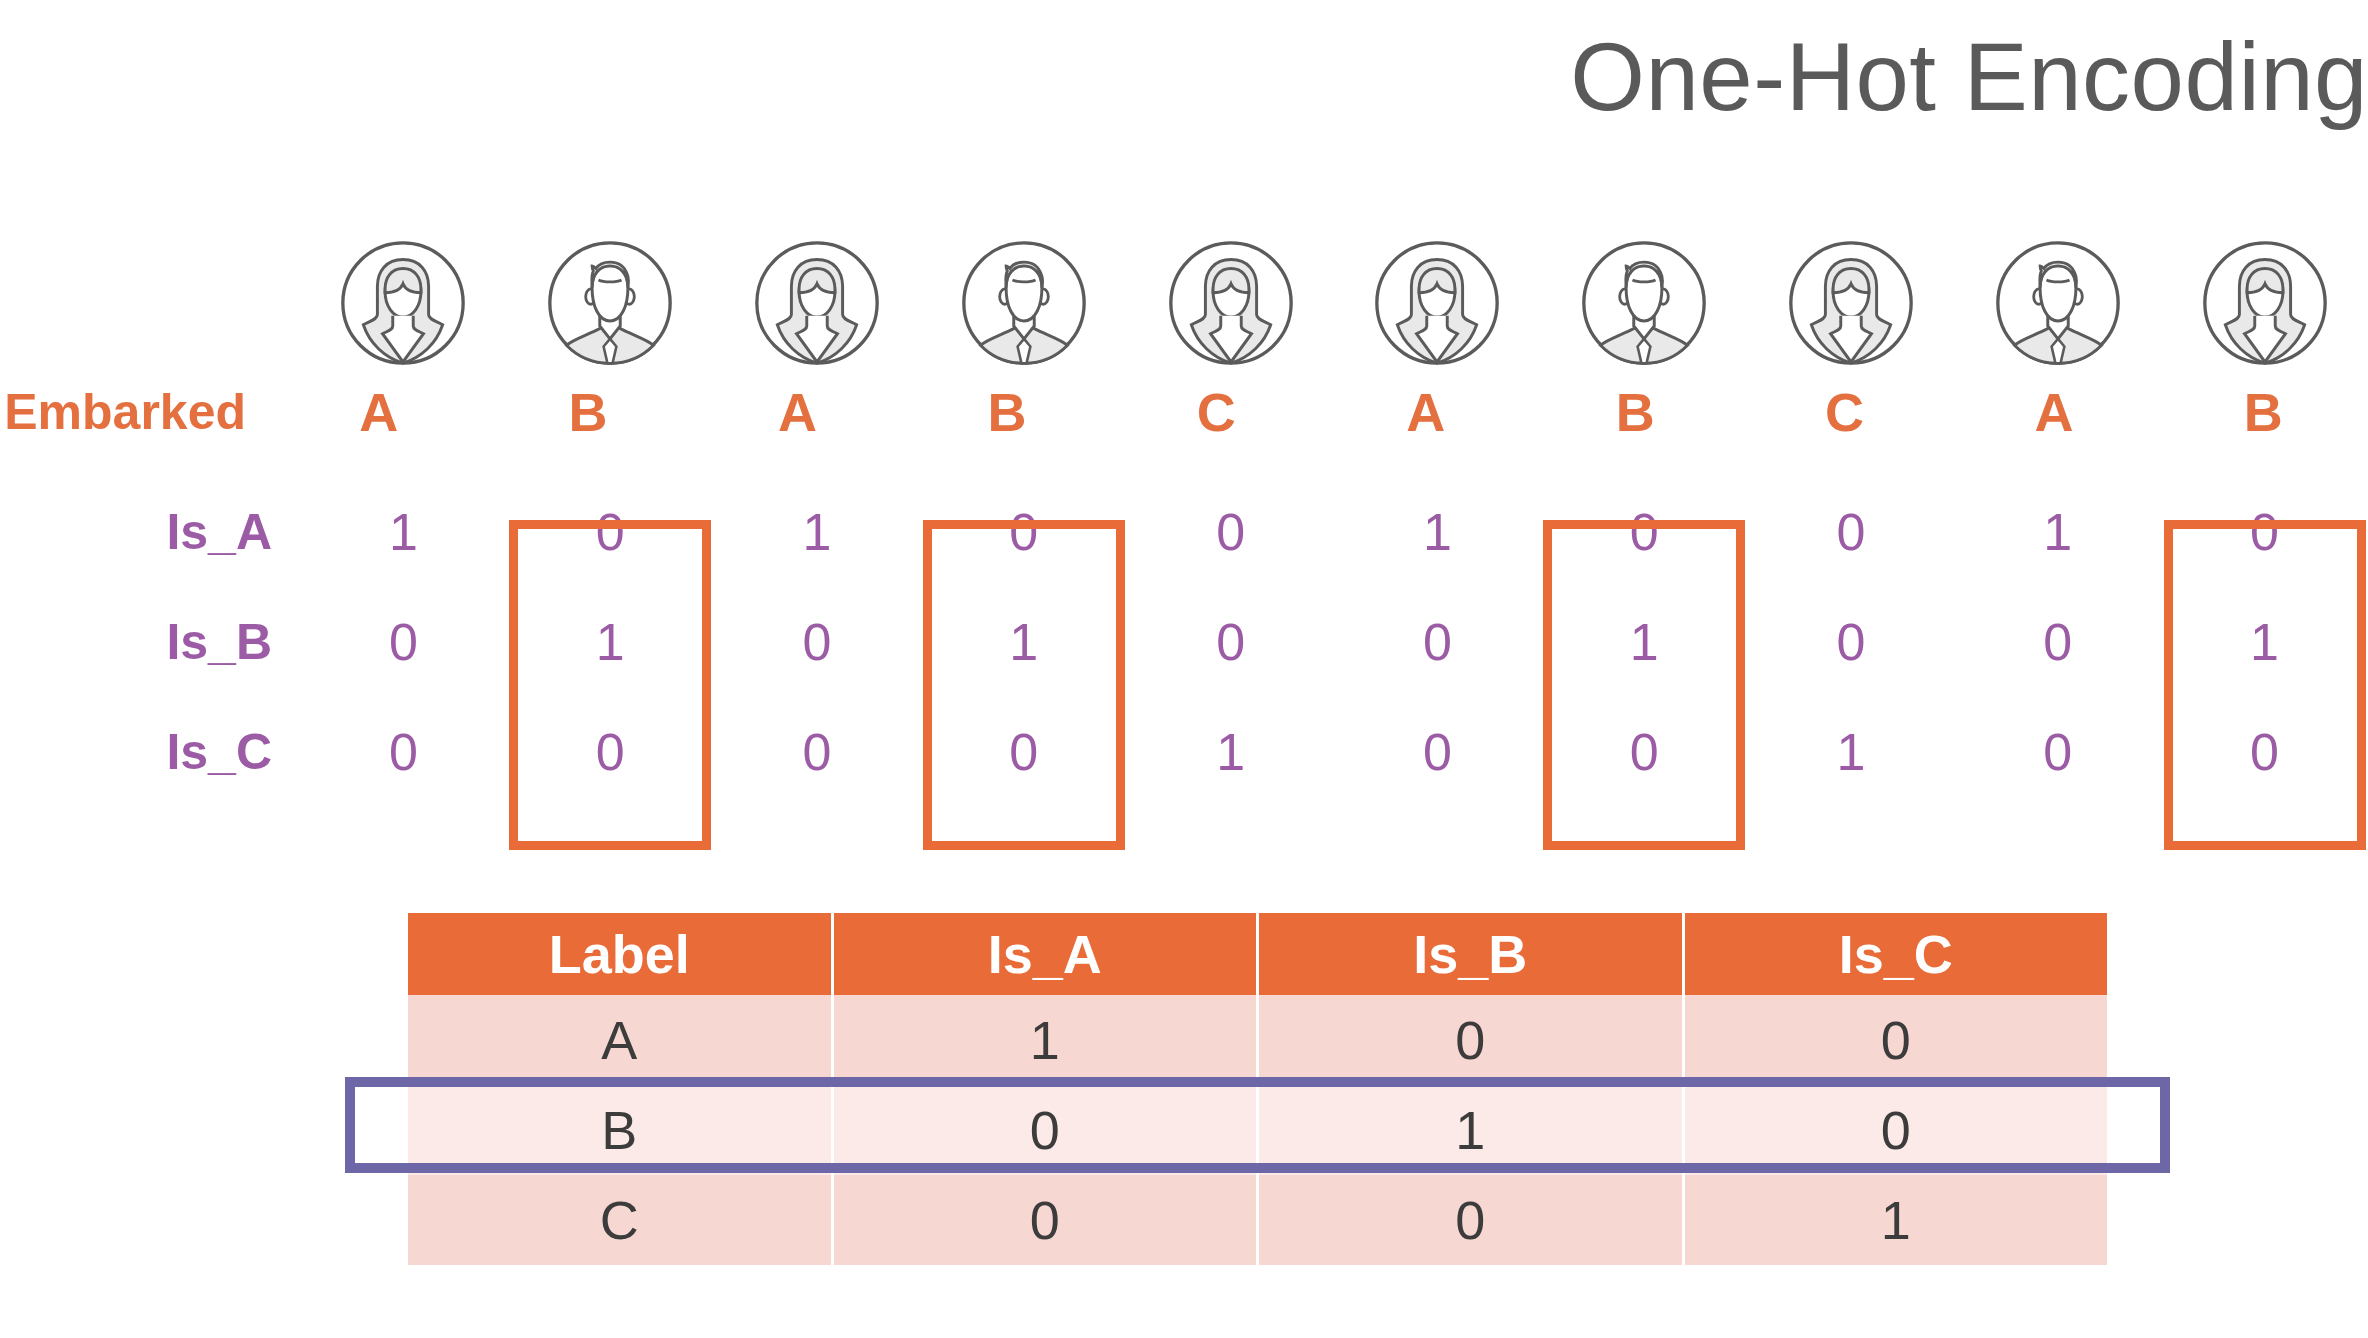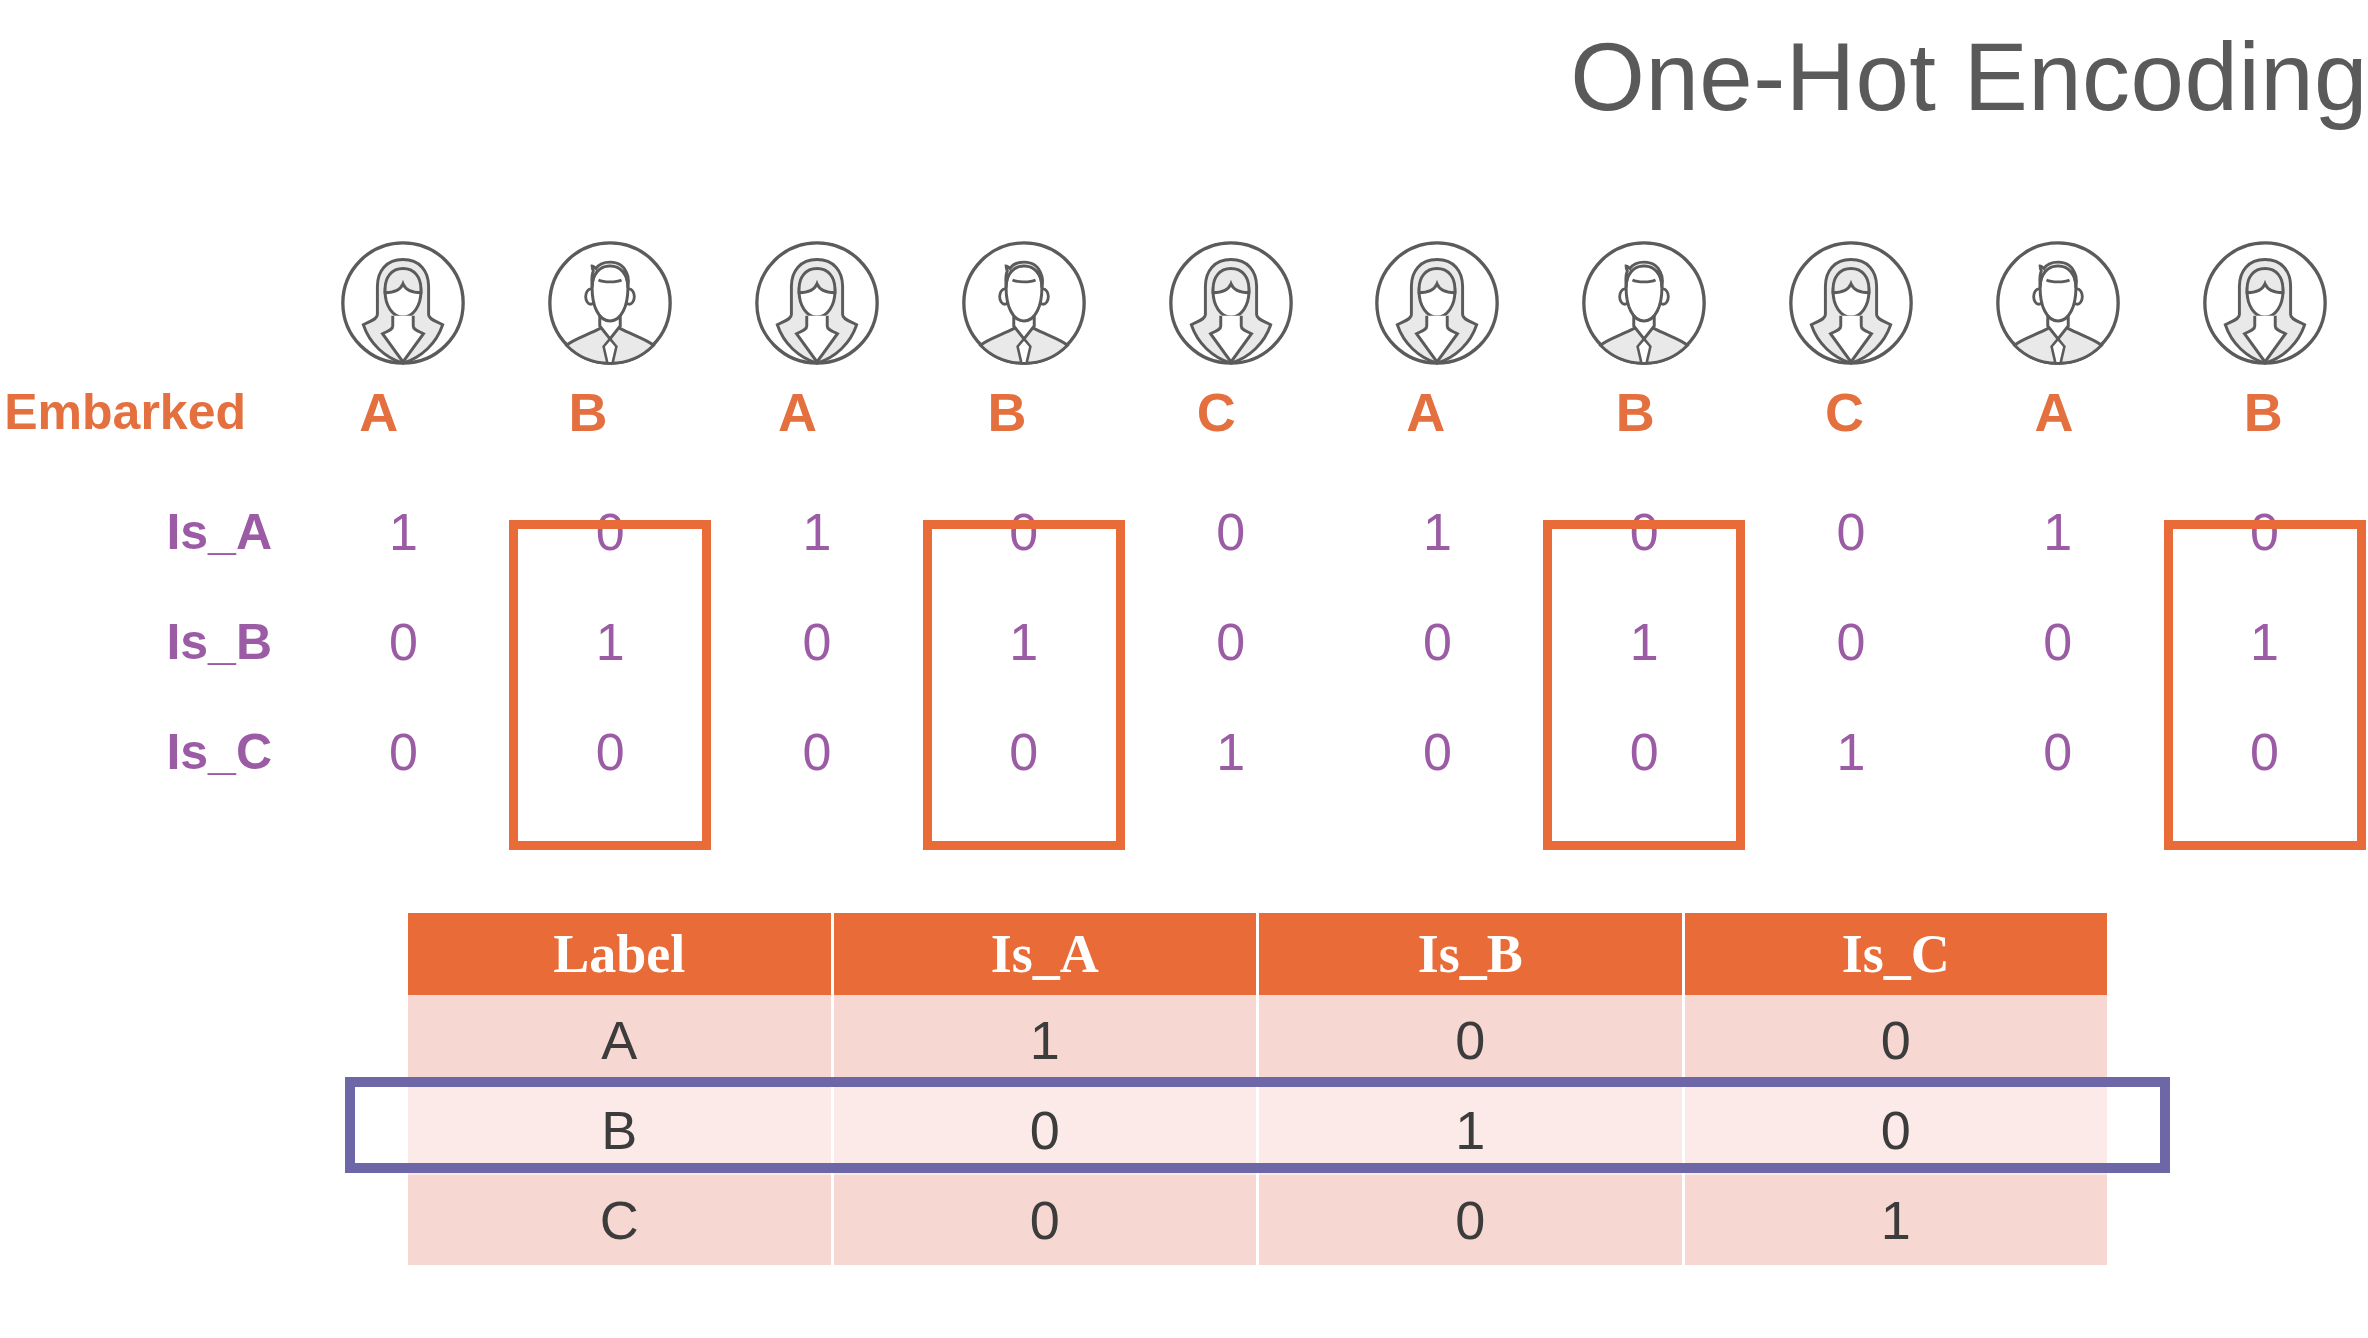--- a/index.html
+++ b/index.html
@@ -111,21 +111,20 @@
   .lookup th{
     background:#E86B38;
     color:#ffffff;
     font-size:54px;
     font-weight:700;
     height:80px;
     text-align:center;
     border:3px solid #ffffff;
     border-top:none;
     border-bottom:none;
-    font-family:Liberation Serif, serif;
   }
   .lookup td{
     font-size:54px;
     font-weight:400;
     color:#3c3c3c;
     height:88px;
     text-align:center;
     border:3px solid #ffffff;
     border-top:none;border-bottom:none;
   }

